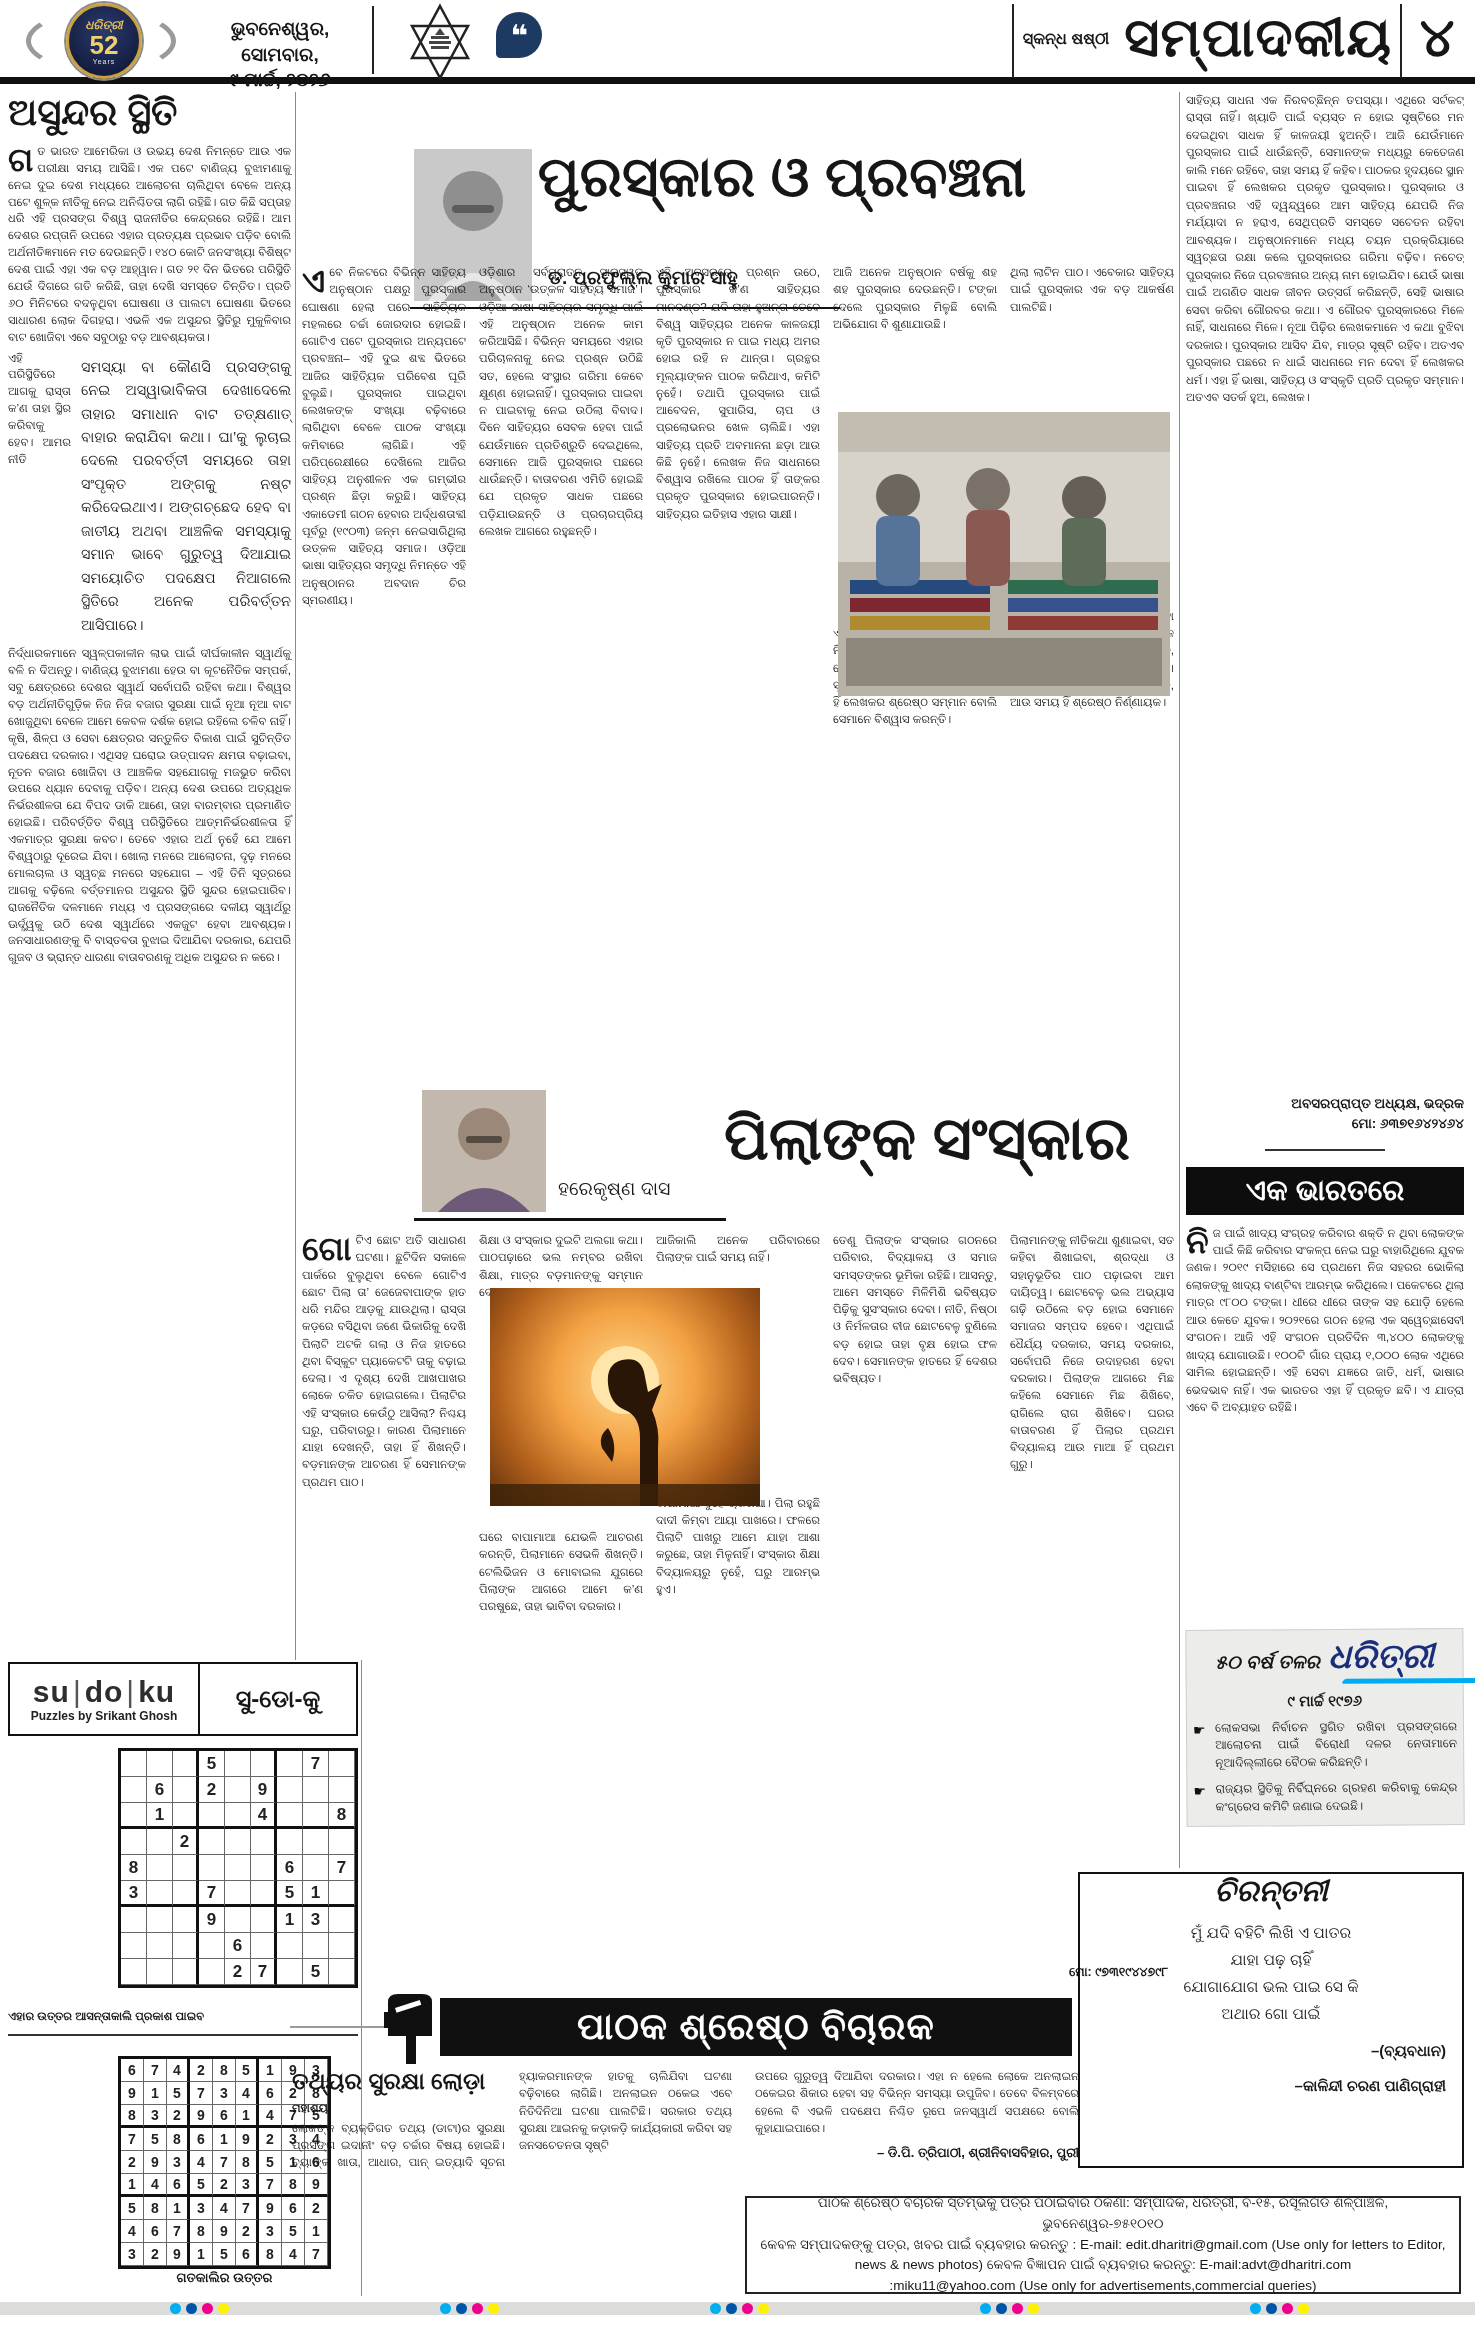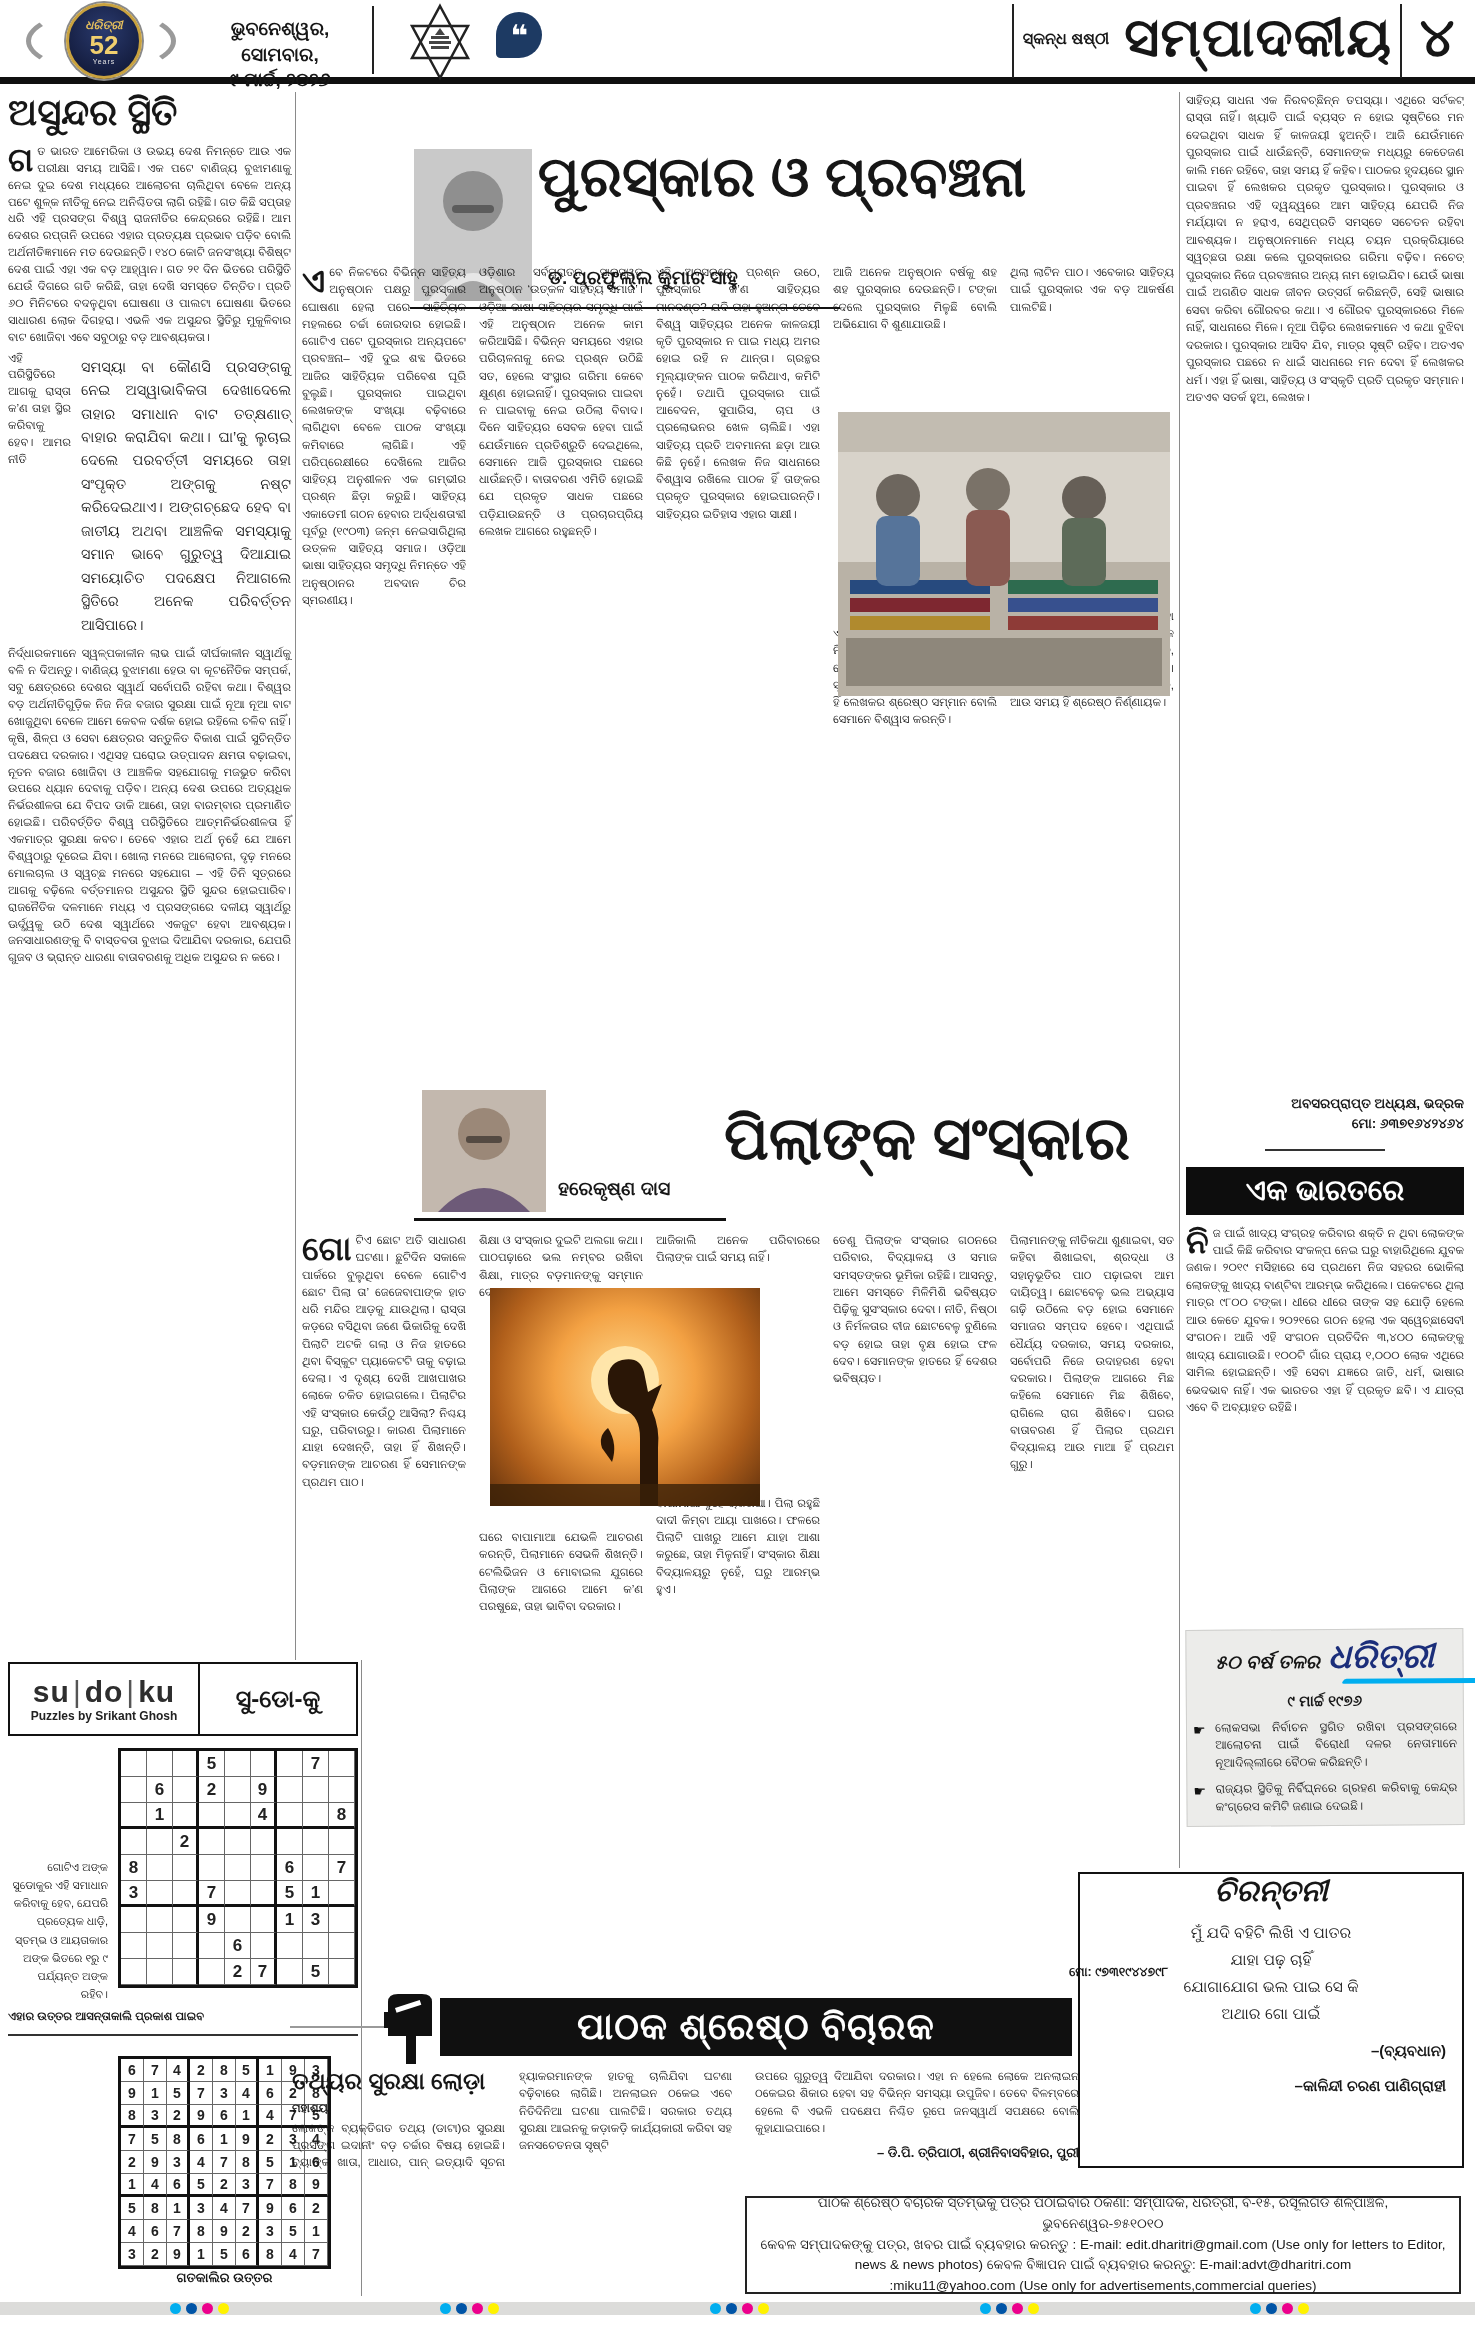--- a/index.html
+++ b/index.html
@@ -70,21 +70,21 @@
   .spacer290 { height:292px; }
   .photo-bookfair { position:absolute; left:536px; top:148px; width:332px; height:284px; background:#cfcac2; }
   .rc-top { position:absolute; left:1186px; top:92px; width:278px; }
   .rc-body { font-size:11.5px; line-height:1.52; text-align:justify; height:1002px; overflow:hidden; }
   .credit { text-align:right; font-weight:800; font-size:13.5px; line-height:1.5; }
   .rc-midrule { width:120px; height:2px; background:#333; margin:14px auto 12px auto; }
 
   
   .child-head { position:absolute; left:302px; top:1086px; width:872px; height:142px; }
   .child-head .authphoto { left:120px; top:4px; width:124px; height:122px; background:linear-gradient(#b9a7a0,#6e5f63); }
-  .child-head .byline { position:absolute; left:256px; top:92px; font-size:19px; font-weight:700; }
+  .child-head .byline { position:absolute; left:256px; top:92px; font-size:19px; font-weight:400; }
   .child-head .byrule { position:absolute; left:112px; top:132px; width:312px; height:3px; background:#111; }
   .child-head h1 { position:absolute; left:268px; top:18px; width:560px; text-align:right; font-size:60px; font-weight:800; }
   .child-body { position:absolute; left:302px; top:1232px; width:872px; height:752px; display:flex; gap:13px; overflow:hidden; }
   .spacer225 { height:228px; }
   .photo-child { position:absolute; left:188px; top:56px; width:270px; height:218px; background:radial-gradient(circle at 50% 42%,#ffd98c 0%,#f3a143 38%,#b05f1b 70%,#5e2f0c 100%); }
   .child-phone { position:absolute; right:6px; bottom:4px; font-weight:800; font-size:12.5px; background:#fff; padding-left:6px; }
 
   
   .bharat-header { margin-top:16px; background:#0d0d0d; color:#fff; height:48px; display:flex; align-items:center; justify-content:center; font-size:29px; font-weight:800; }
   .bharat-body { margin-top:10px; font-size:11.5px; line-height:1.52; text-align:justify; height:390px; overflow:hidden; }
@@ -392,21 +392,20 @@
         <div class="sc" style="height: 26px; width: 26px;"></div>
         <div class="sc" style="height: 26px; width: 26px;"></div>
         <div class="sc br" style="height: 26px; width: 26px;"></div>
         <div class="sc" style="height: 26px; width: 26px;"></div>
         <div class="sc" style="height: 26px; width: 26px;">2</div>
         <div class="sc br" style="height: 26px; width: 26px;">7</div>
         <div class="sc" style="height: 26px; width: 26px;"></div>
         <div class="sc" style="height: 26px; width: 26px;">5</div>
         <div class="sc" style="height: 26px; width: 26px;"></div>
       </div>
-    <div class="sud-instr">ଗୋଟିଏ ଅଙ୍କ ସୁଡୋକୁର ଏହି ସମାଧାନ କରିବାକୁ ହେବ, ଯେପରି ପ୍ରତ୍ୟେକ ଧାଡ଼ି, ସ୍ତମ୍ଭ ଓ ଆୟତାକାର ଅଙ୍କ ଭିତରେ ୧ରୁ ୯ ପର୍ଯ୍ୟନ୍ତ ଅଙ୍କ ରହିବ।</div>
     <div class="sud-note">ଏହାର ଉତ୍ତର ଆସନ୍ତାକାଲି ପ୍ରକାଶ ପାଇବ</div>
     <div class="sud-note-rule"></div>
     <div class="sol" style="grid-template-columns: repeat(9, 23px);">
         <div class="sc" style="height: 23px; width: 23px;">6</div>
         <div class="sc" style="height: 23px; width: 23px;">7</div>
         <div class="sc br" style="height: 23px; width: 23px;">4</div>
         <div class="sc" style="height: 23px; width: 23px;">2</div>
         <div class="sc" style="height: 23px; width: 23px;">8</div>
         <div class="sc br" style="height: 23px; width: 23px;">5</div>
         <div class="sc" style="height: 23px; width: 23px;">1</div>

